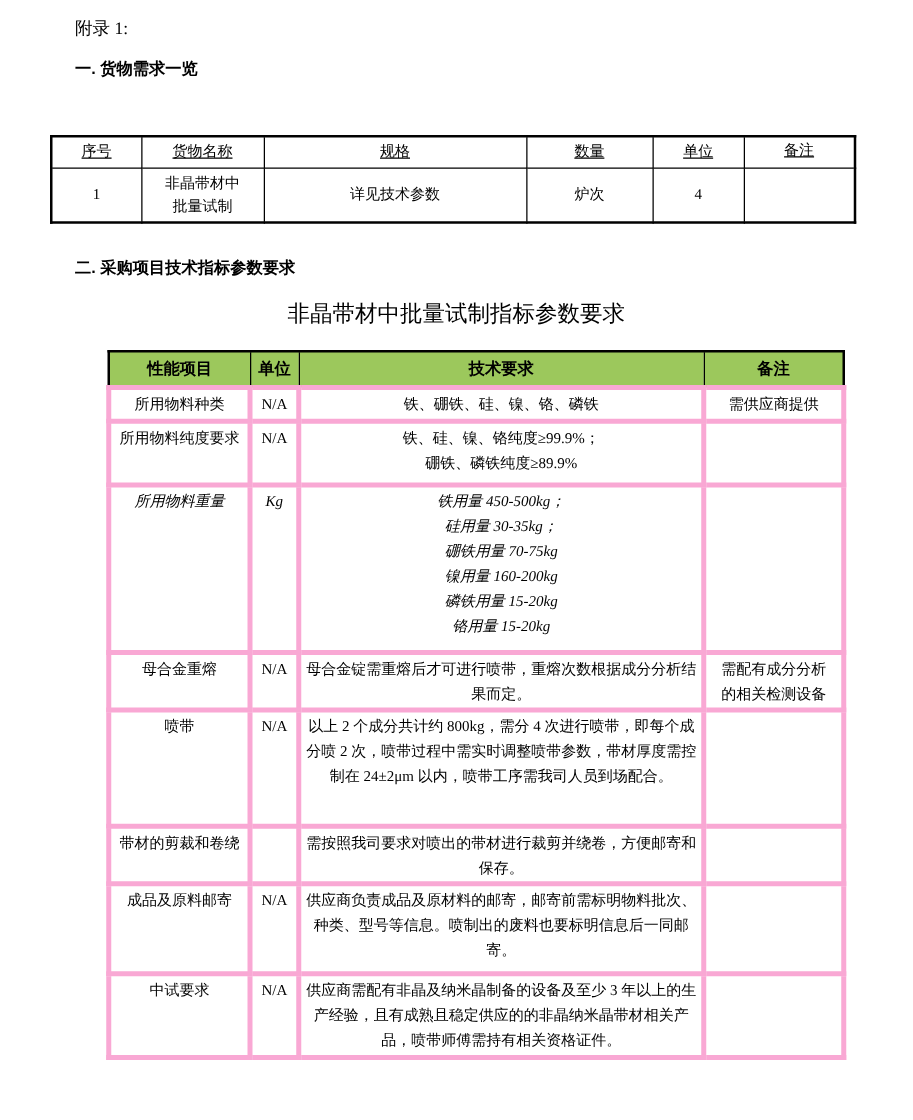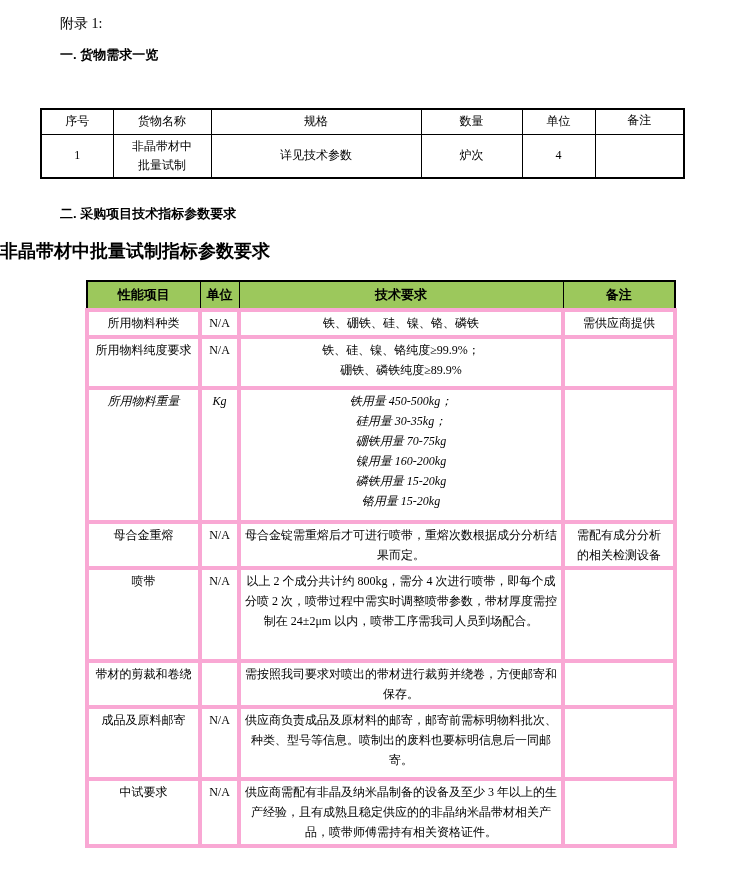--- a/index.html
+++ b/index.html
@@ -16,28 +16,28 @@
   .sec-heading.second{margin-top:26px;}
   
   table{border-collapse:collapse;table-layout:fixed;}
   .goods-table{
     margin:44px 0 0 40px;width:643px;font-size:12px;border:2px solid #000;
   }
   .goods-table th,.goods-table td{
     border:1px solid #000;text-align:center;vertical-align:middle;
     padding:2px;font-weight:normal;line-height:19px;
   }
-  .goods-table thead tr{height:25px;}
+  .goods-table thead tr{height:25px;text-decoration:underline;}
   .goods-table tbody tr{height:44px;}
   .goods-table .note-th{vertical-align:top;padding-top:1px;}
   .goods-table .name-cell{padding:2px 14px;line-height:19px;}
   
   .big-title{
-    margin-top:16px;text-align:left;font-size:18px;line-height:25px;
-    font-weight:bold;font-family:"Liberation Sans","DejaVu Sans",sans-serif;
+    margin-top:16px;text-align:center;font-size:18px;line-height:25px;
+    font-weight:normal;font-family:"Liberation Sans","DejaVu Sans",sans-serif;
   }
   
   .spec-table{
     margin:16px 0 0 85px;width:588px;font-size:12px;border:2px solid #000;
   }
   .spec-table th{
     border:1px solid #000;border-bottom:2px solid #000;
     font-family:"Liberation Sans","DejaVu Sans",sans-serif;
     font-size:13px;font-weight:bold;text-align:center;vertical-align:middle;
     height:24px;padding:1px 2px;

